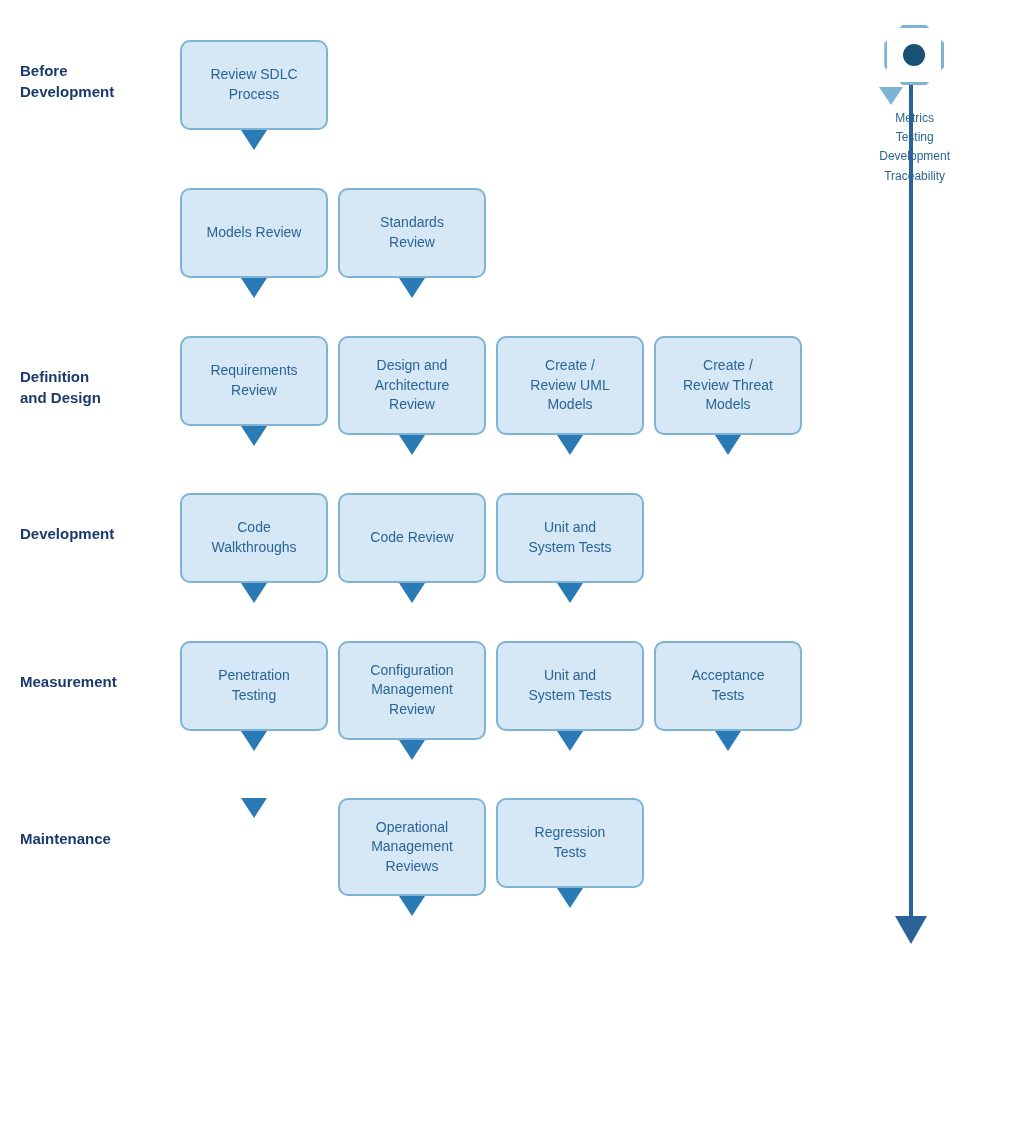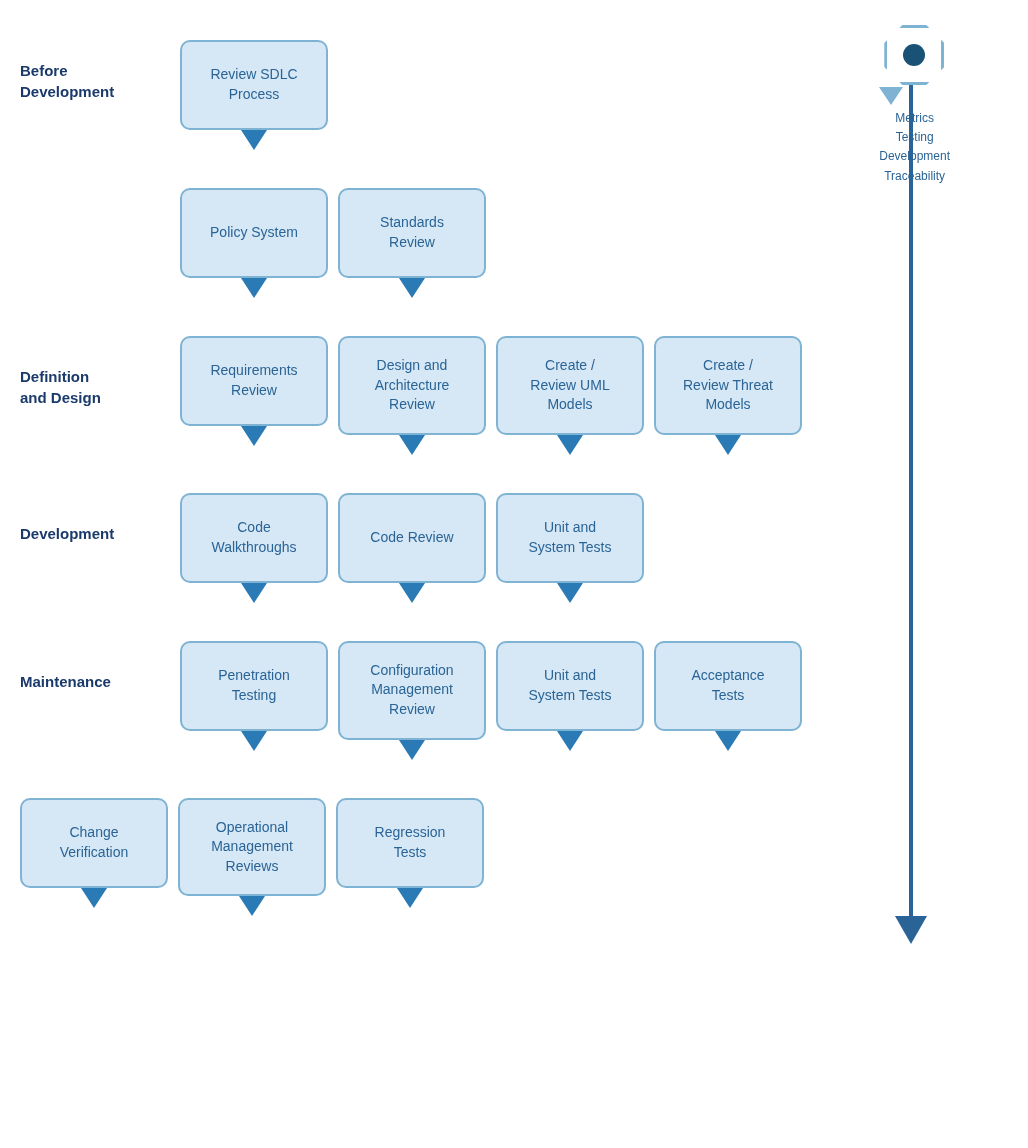--- a/index.html
+++ b/index.html
@@ -199,21 +199,21 @@
             <div class="card">Review SDLC<br>Process</div>
             <div class="card-arrow"></div>
           </div>
         </div>
       </div>
       <div class="spacer"></div>
       <div class="row">
         <div class="row-label"></div>
         <div class="cards-area">
           <div class="card-wrapper">
-            <div class="card">Policy System</div>
+            <div class="card">Models Review</div>
             <div class="card-arrow"></div>
           </div>
           <div class="card-wrapper">
             <div class="card">Standards<br>Review</div>
             <div class="card-arrow"></div>
           </div>
         </div>
       </div>
       <div class="spacer"></div>
       <div class="row">
@@ -250,45 +250,45 @@
             <div class="card-arrow"></div>
           </div>
           <div class="card-wrapper">
             <div class="card">Unit and<br>System Tests</div>
             <div class="card-arrow"></div>
           </div>
         </div>
       </div>
       <div class="spacer"></div>
       <div class="row">
+        <div class="row-label">Measurement</div>
+        <div class="cards-area">
+          <div class="card-wrapper">
+            <div class="card">Penetration<br>Testing</div>
+            <div class="card-arrow"></div>
+          </div>
+          <div class="card-wrapper">
+            <div class="card">Configuration<br>Management<br>Review</div>
+            <div class="card-arrow"></div>
+          </div>
+          <div class="card-wrapper">
+            <div class="card">Unit and<br>System Tests</div>
+            <div class="card-arrow"></div>
+          </div>
+          <div class="card-wrapper">
+            <div class="card">Acceptance<br>Tests</div>
+            <div class="card-arrow"></div>
+          </div>
+        </div>
+      </div>
+      <div class="spacer"></div>
+      <div class="row">
         <div class="row-label">Maintenance</div>
         <div class="cards-area">
           <div class="card-wrapper">
-            <div class="card">Penetration<br>Testing</div>
-            <div class="card-arrow"></div>
-          </div>
-          <div class="card-wrapper">
-            <div class="card">Configuration<br>Management<br>Review</div>
-            <div class="card-arrow"></div>
-          </div>
-          <div class="card-wrapper">
-            <div class="card">Unit and<br>System Tests</div>
-            <div class="card-arrow"></div>
-          </div>
-          <div class="card-wrapper">
-            <div class="card">Acceptance<br>Tests</div>
-            <div class="card-arrow"></div>
-          </div>
-        </div>
-      </div>
-      <div class="spacer"></div>
-      <div class="row">
-        <div class="cards-area">
-          <div class="card-wrapper">
-            <div class="card">Change<br>Verification</div>
             <div class="card-arrow"></div>
           </div>
           <div class="card-wrapper">
             <div class="card">Operational<br>Management<br>Reviews</div>
             <div class="card-arrow"></div>
           </div>
           <div class="card-wrapper">
             <div class="card">Regression<br>Tests</div>
             <div class="card-arrow"></div>
           </div>

